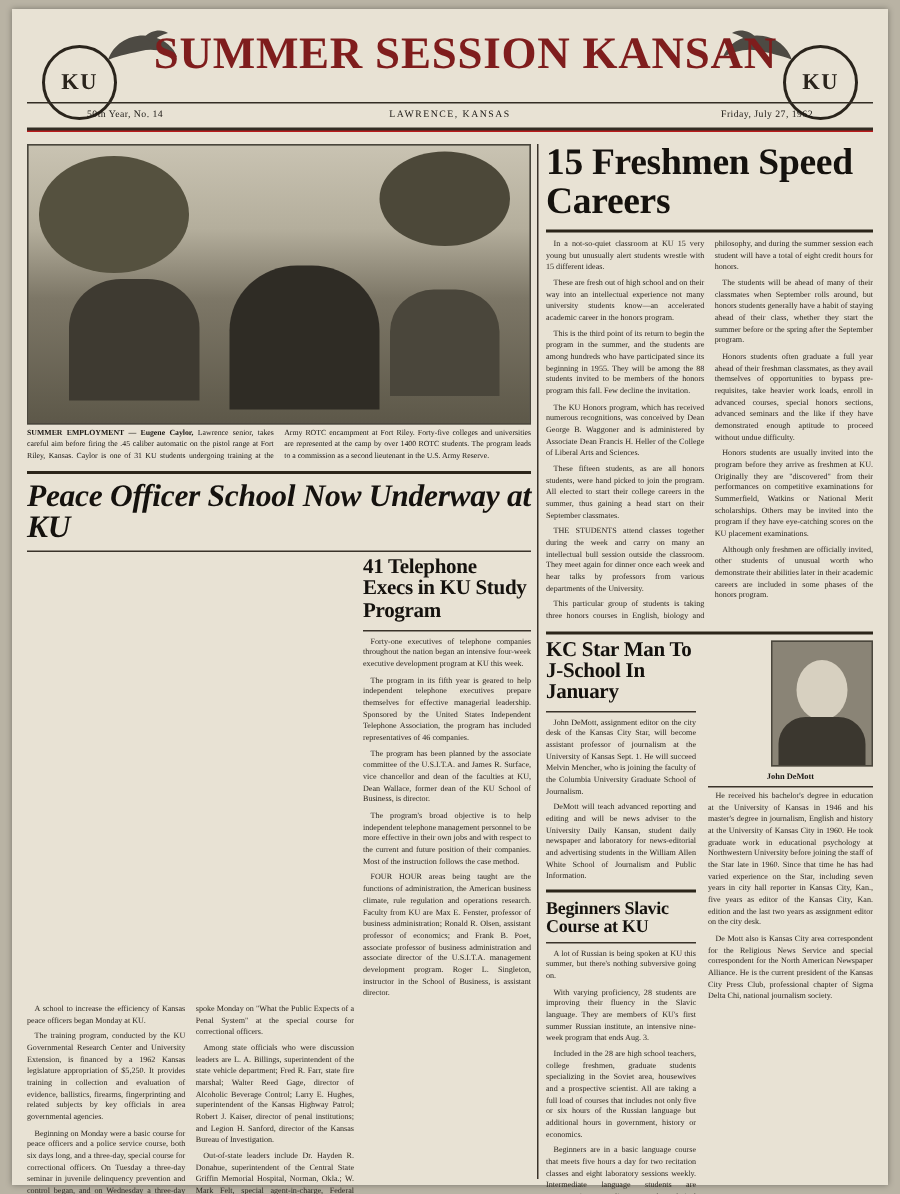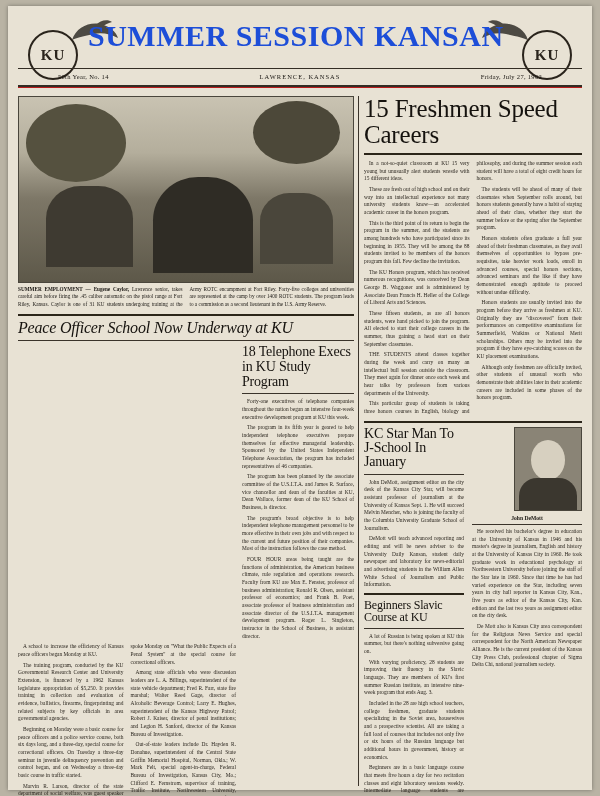--- a/index.html
+++ b/index.html
@@ -14,23 +14,23 @@
     position:absolute;left:8px;top:6px;width:584px;height:784px;
     background:#e8e2d4;
     box-shadow:0 0 4px rgba(0,0,0,.35);
     padding:0;
   }
   .inner{position:absolute;left:10px;top:6px;width:564px;height:772px;}
 
   
   .masthead{position:relative;height:74px;border-bottom:2px solid #b91c1c;}
   .mast-title{
-    position:absolute;left:70px;top:8px;width:430px;text-align:left;
+    position:absolute;left:70px;top:8px;width:430px;text-align:right;
     font-family:"Liberation Serif", serif;
-    font-size:30px;font-weight:bold;letter-spacing:.5px;color:#1d4ed8;
+    font-size:30px;font-weight:bold;letter-spacing:.5px;color:#7f1d1d;
     line-height:1.05;
   }
   .ku-seal{
     position:absolute;width:46px;height:46px;border-radius:50%;
     border:2px solid #2a241c;background:#e8e2d4;
     display:flex;align-items:center;justify-content:center;
     font-weight:bold;font-size:15px;color:#2a241c;letter-spacing:1px;
   }
   .ku-left{left:10px;top:18px;}
   .ku-right{right:10px;top:18px;}
@@ -51,24 +51,24 @@
   .ml-right{right:40px;}
 
   
   .cols{position:absolute;left:0;top:84px;width:564px;}
   .colA{position:absolute;left:0;top:0;width:336px;}
   .colB{position:absolute;left:346px;top:0;width:218px;}
 
   .vrule{position:absolute;top:0;bottom:0;width:1px;background:#3a332a;}
 
   .headline{
-    font-weight:normal;line-height:1.02;letter-spacing:-.2px;color:#15120e;
+    font-weight:bold;line-height:1.02;letter-spacing:-.2px;color:#15120e;
   }
   .h-big{font-size:25px;}
-  .h-mid{font-size:16px;}
+  .h-mid{font-size:21px;}
   .h-sm{font-size:14px;}
   .h-xs{font-size:12px;}
 
   .rule{border-top:1px solid #3a332a;margin:4px 0;}
   .rule2{border-top:2px solid #2b2519;margin:4px 0;}
 
   .body{font-size:5.4px;line-height:1.42;text-align:justify;color:#241f18;}
   .body p{margin:0 0 3px 0;text-indent:5px;}
 
   .c2{column-count:2;column-gap:7px;}
@@ -154,21 +154,21 @@
         <span>Lawrence senior, takes careful aim before firing the .45 caliber automatic on the pistol range at Fort Riley, Kansas. Caylor is one of 31 KU students undergoing training at the Army ROTC encampment at Fort Riley. Forty-five colleges and universities are represented at the camp by over 1400 ROTC students. The program leads to a commission as a second lieutenant in the U.S. Army Reserve.</span>
       </div>
 
       <div class="rule2" style="margin-top:6px;"></div>
 
       <div class="headline h-mid" style="font-style:italic;">Peace Officer School Now Underway at KU</div>
       <div class="rule"></div>
 
       <div style="position:relative;">
         <div style="float:right;width:112px;margin-left:8px;">
-          <div class="headline h-sm" style="line-height:1.05;">18 Telephone Execs in KU Study Program</div>
+          <div class="headline h-sm" style="line-height:1.05;">41 Telephone Execs in KU Study Program</div>
           <div class="rule"></div>
           <div class="body">
             <p>Forty-one executives of telephone companies throughout the nation began an intensive four-week executive development program at KU this week.</p>
             <p>The program in its fifth year is geared to help independent telephone executives prepare themselves for effective managerial leadership. Sponsored by the United States Independent Telephone Association, the program has included representatives of 46 companies.</p>
             <p>The program has been planned by the associate committee of the U.S.I.T.A. and James R. Surface, vice chancellor and dean of the faculties at KU, Dean Wallace, former dean of the KU School of Business, is director.</p>
             <p>The program's broad objective is to help independent telephone management personnel to be more effective in their own jobs and with respect to the current and future position of their companies. Most of the instruction follows the case method.</p>
           </div>
           <div class="body" style="margin-top:2px;">
             <p>FOUR HOUR areas being taught are the functions of administration, the American business climate, rule regulation and operations research. Faculty from KU are Max E. Fenster, professor of business administration; Ronald R. Olsen, assistant professor of economics; and Frank B. Poet, associate professor of business administration and associate director of the U.S.I.T.A. management development program. Roger L. Singleton, instructor in the School of Business, is assistant director.</p>
           </div>

